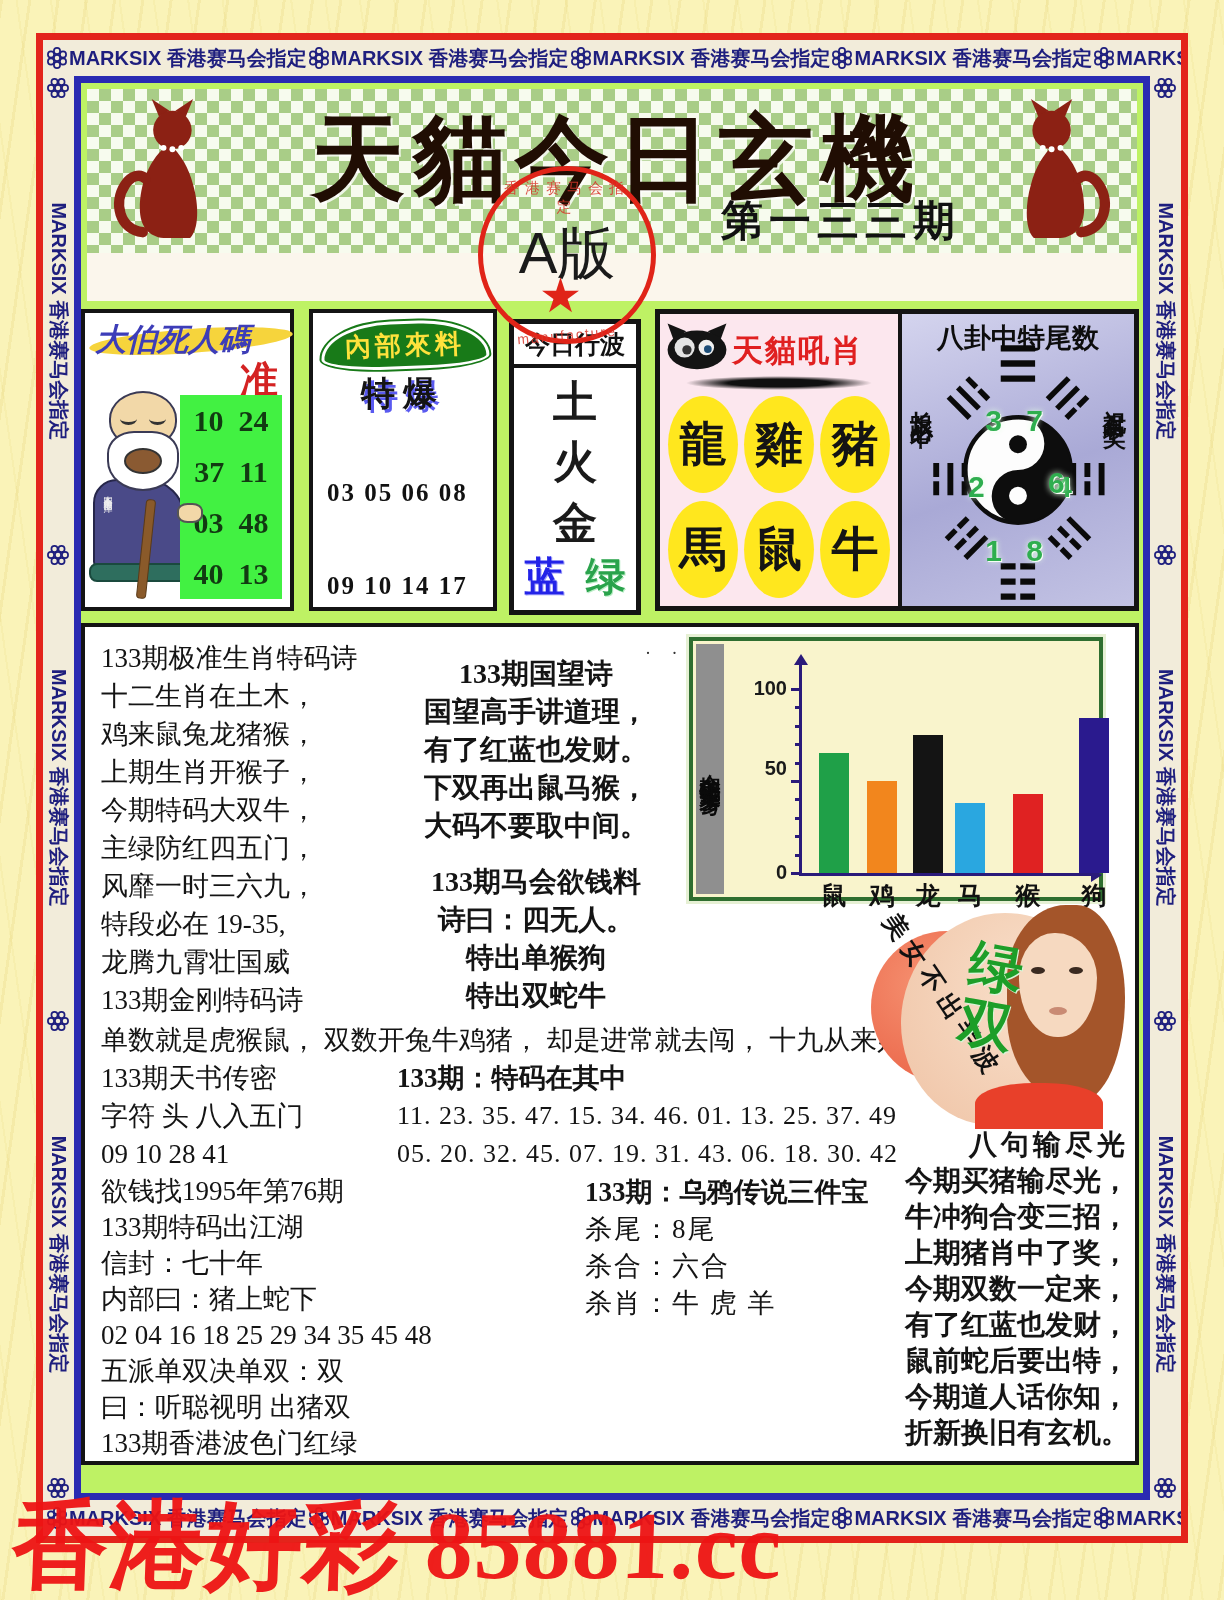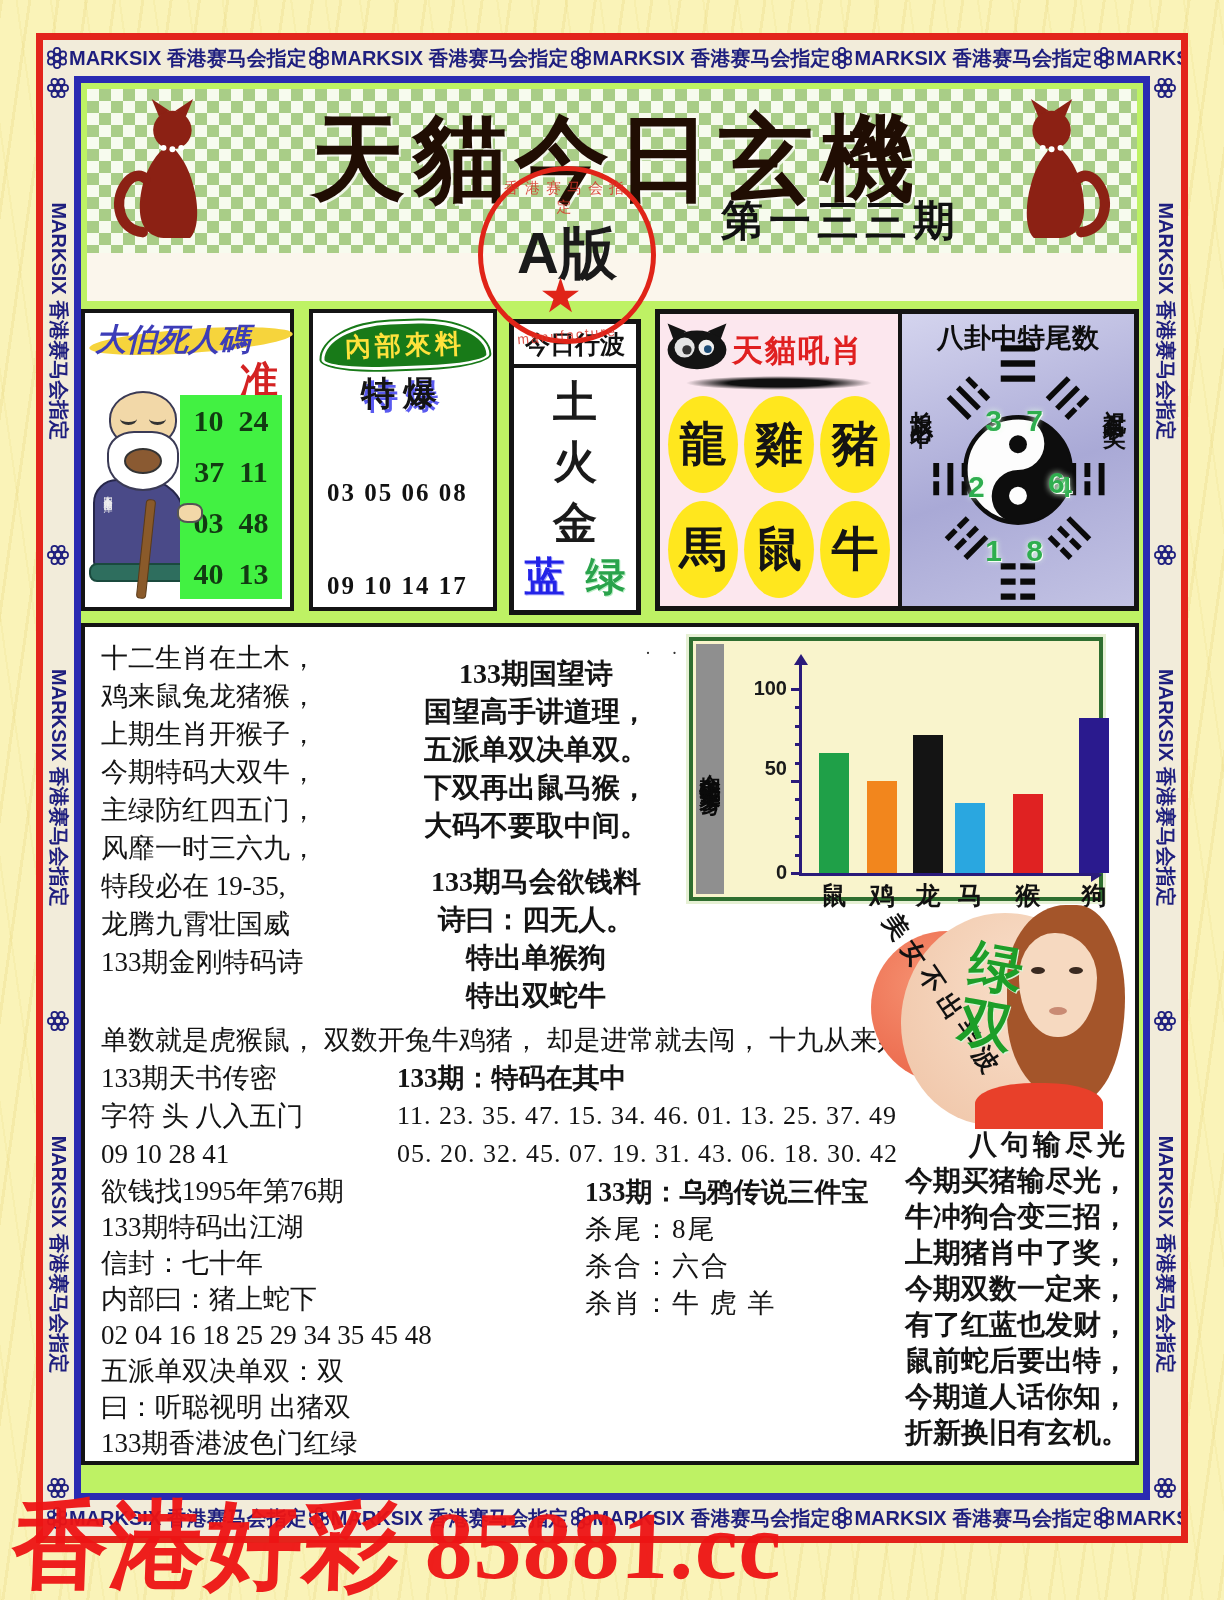--- a/index.html
+++ b/index.html
@@ -32,21 +32,21 @@
     text-shadow:2px 2px 0 rgba(255,255,255,.8);}
   .issue{position:absolute;left:600px;bottom:4px;font-size:42px;font-weight:900;color:#111;letter-spacing:6px;padding-left:34px;}
   .cat{position:absolute;top:10px;}
   .cat-left{left:26px;}
   .cat-right{right:26px;transform:scaleX(-1);}
   .band{position:absolute;left:6px;top:170px;width:1050px;height:48px;background:#fbf6ec;}
   
   .stamp{position:absolute;left:397px;top:83px;width:168px;height:168px;border:5px solid #e02418;
     border-radius:50%;z-index:6;}
   .stamp-label{position:absolute;left:0;right:0;top:44px;text-align:center;
-    font-size:58px;font-weight:700;color:#1a1a1a;font-family:"Liberation Sans",sans-serif;}
+    font-size:58px;font-weight:400;color:#1a1a1a;font-family:"Liberation Sans",sans-serif;}
   .stamp-star{position:absolute;left:56px;top:96px;font-size:48px;color:#e02418;}
   .stamp-ring-top{position:absolute;left:14px;top:8px;width:140px;text-align:center;
     color:#d8352a;font-size:15px;letter-spacing:6px;opacity:.85;}
   .stamp-ring-bottom{position:absolute;left:0;right:0;bottom:-4px;text-align:center;
     color:#d8352a;font-size:14px;letter-spacing:2px;transform:rotate(-5deg);opacity:.85;
     font-family:"Liberation Sans",sans-serif;}
   
   .box{position:absolute;background:#fff;border:4px solid #141414;box-sizing:border-box;}
   .box-uncle{left:0;top:226px;width:213px;height:302px;}
   .uncle-swoosh{position:absolute;left:4px;top:16px;width:204px;height:24px;background:#f6d43c;
@@ -589,36 +589,37 @@
           <span class="bnum" style="left:50%;top:90px;transform:translateX(-50%);">3 7</span>
           <span class="bnum" style="left:66px;top:156px;">2</span>
           <span class="bnum" style="left:146px;top:152px;z-index:3;">6</span>
           <span class="bnum" style="right:54px;top:156px;">4</span>
           <span class="bnum" style="left:50%;bottom:38px;transform:translateX(-50%);">1 8</span>
         </div>
       </div>
 
       <div class="box main-box">
         <div class="tl col-a">
+          <div>133期极准生肖特码诗</div>
           <div>十二生肖在土木，</div>
           <div>鸡来鼠兔龙猪猴，</div>
           <div>上期生肖开猴子，</div>
           <div>今期特码大双牛，</div>
           <div>主绿防红四五门，</div>
           <div>风靡一时三六九，</div>
           <div>特段必在 19-35,</div>
           <div>龙腾九霄壮国威</div>
           <div>133期金刚特码诗</div>
         </div>
 
         <div class="cdots">· ·</div>
         <div class="poem poem1">
           <div>133期国望诗</div>
           <div>国望高手讲道理，</div>
-          <div>五派单双决单双。</div>
+          <div>有了红蓝也发财。</div>
           <div>下双再出鼠马猴，</div>
           <div>大码不要取中间。</div>
         </div>
         <div class="poem poem2">
           <div>133期马会欲钱料</div>
           <div>诗曰：四无人。</div>
           <div>特出单猴狗</div>
           <div>特出双蛇牛</div>
         </div>
 

